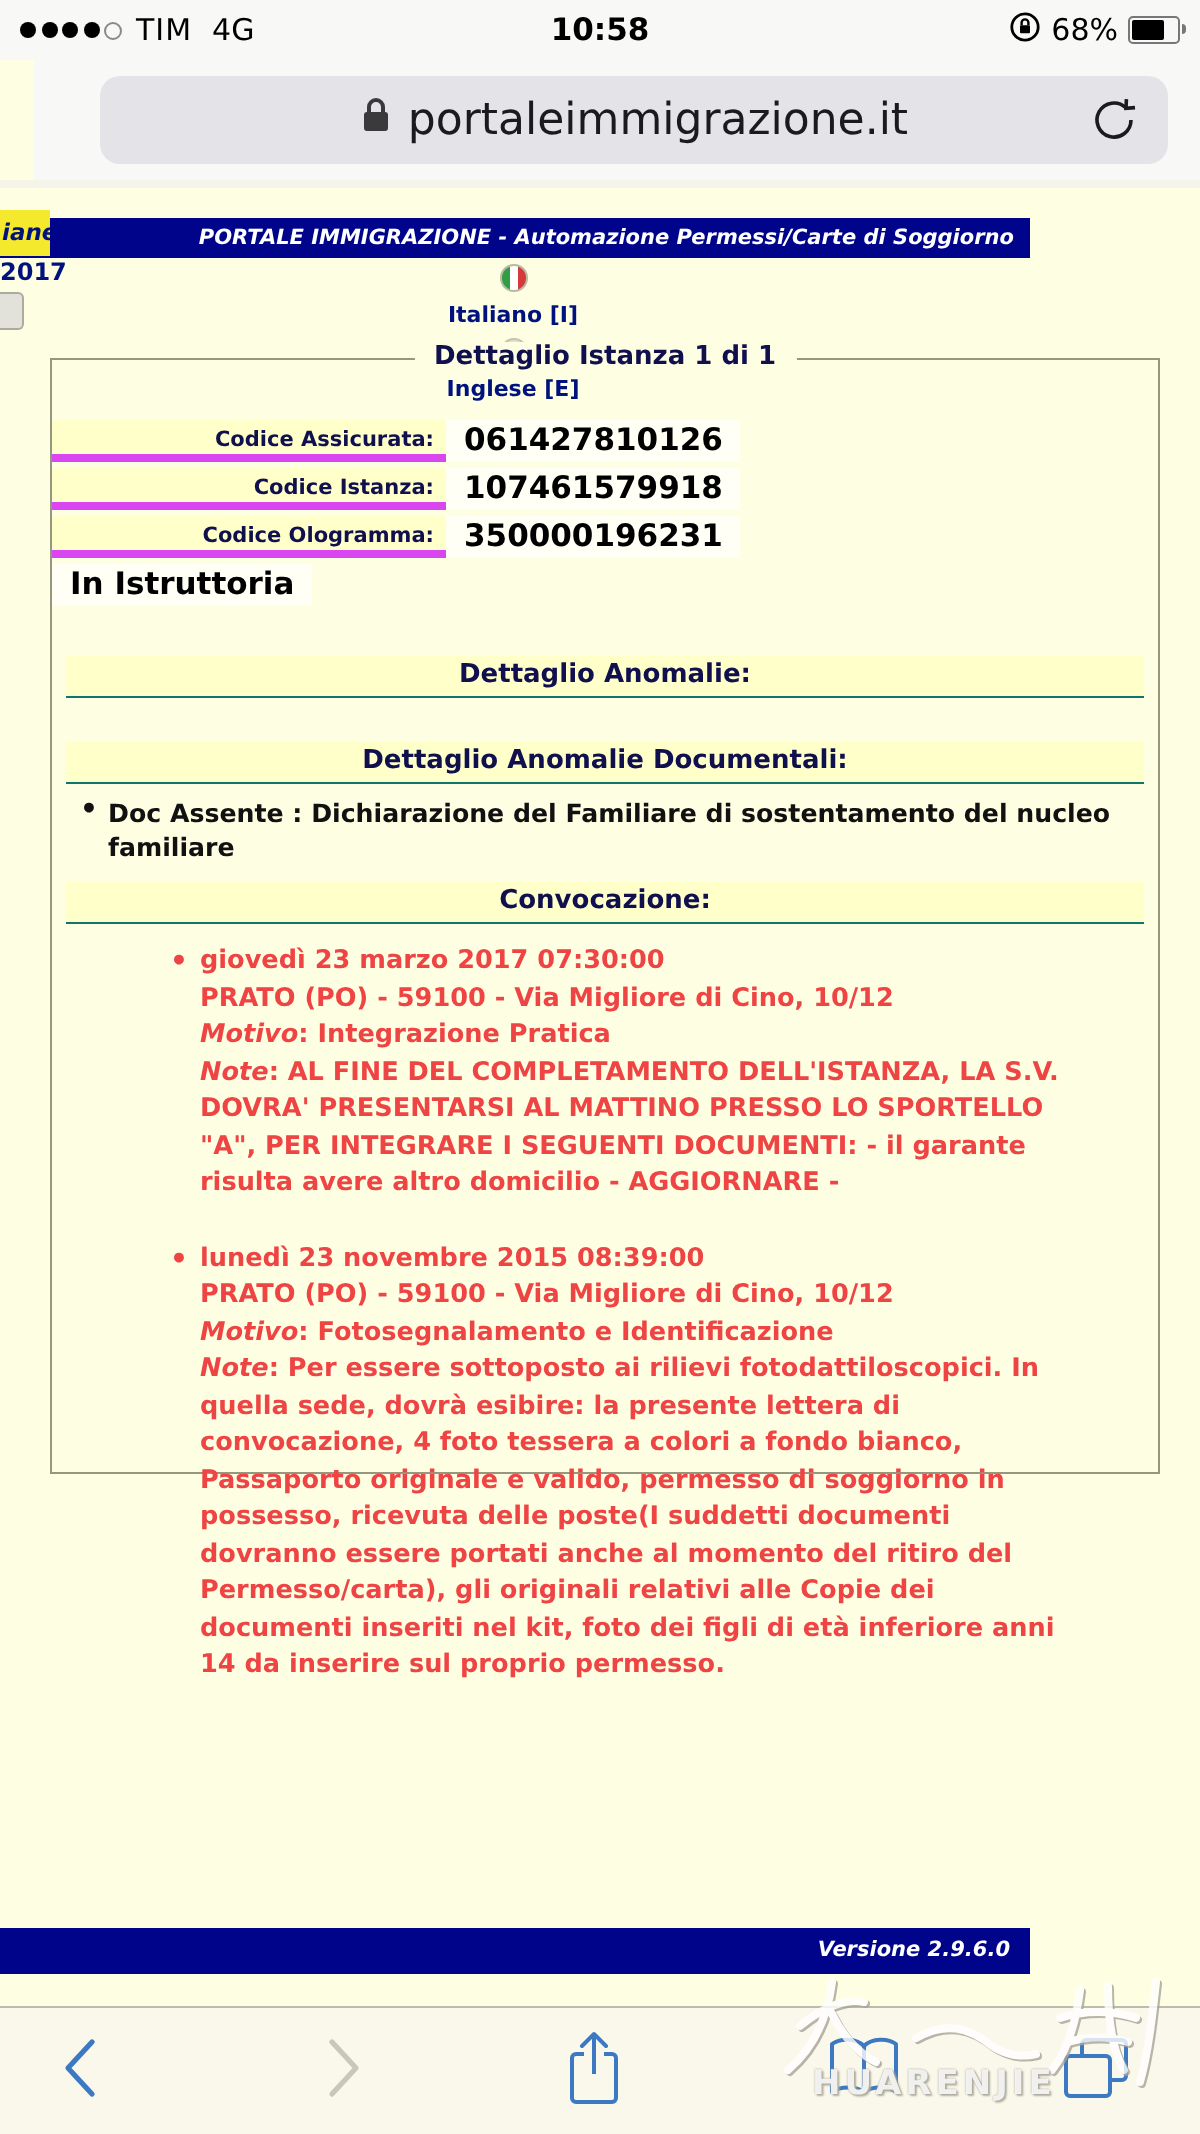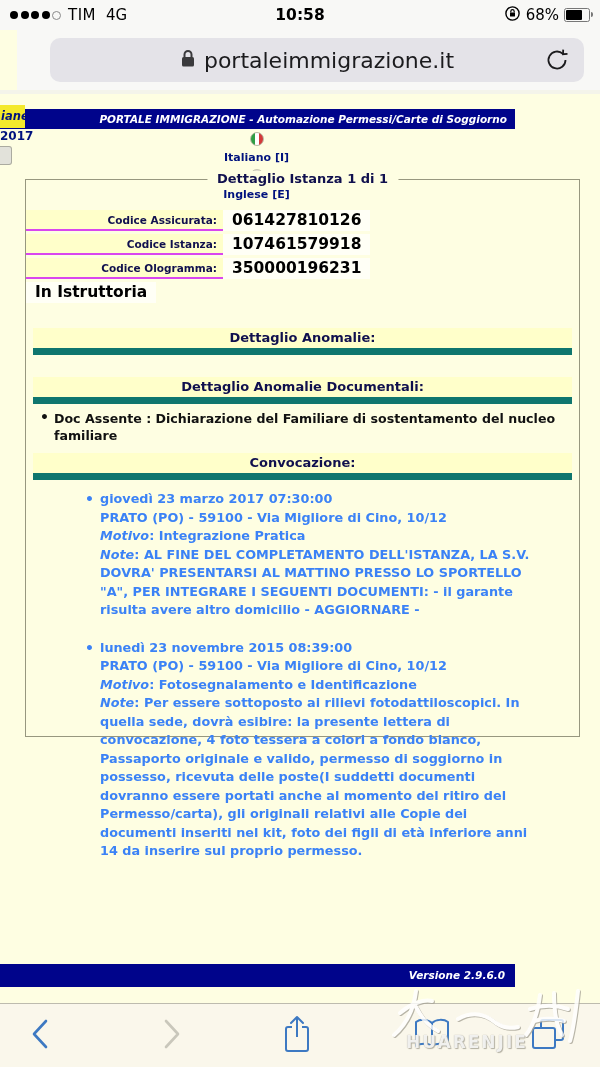--- a/index.html
+++ b/index.html
@@ -48,38 +48,38 @@
   .gray-stub{position:absolute;left:0;top:56px;width:11px;height:17px;background:#E2E2DA;
              border:1px solid #ABABA0;border-left:none;border-radius:0 3px 3px 0;}
 
   .fieldset{position:absolute;left:25px;top:89px;width:555px;height:558px;
             border:1px solid #97977F;box-sizing:border-box;}
   .legend{position:absolute;top:-9px;left:50%;transform:translateX(-50%);background:#FEFEE2;
           padding:0 10px;font-size:13px;font-weight:bold;color:#10104E;white-space:nowrap;}
 
   .rows{margin-top:30px;}
   .k-row{display:flex;margin-bottom:3px;height:21px;}
-  .k-label{width:197px;background:#FFFFCA;border-bottom:2px solid #d946ef;
+  .k-label{width:197px;background:#FFFFCA;border-bottom:4px solid #d946ef;
            font-size:10.5px;font-weight:bold;color:#10104E;text-align:right;
            line-height:21px;padding-right:6px;box-sizing:border-box;flex:none;}
   .k-value{font-size:15.5px;font-weight:bold;color:#000;line-height:21px;
            background:#FFFFF6;padding:0 9px;}
 
-  .strip{margin:0 7px;height:20px;line-height:20px;background:#FFFFCA;border-bottom:7px solid #0f766e;
+  .strip{margin:0 7px;height:20px;line-height:20px;background:#FFFFCA;border-bottom:1px solid #0f766e;
          text-align:center;font-size:13px;font-weight:bold;color:#10104E;}
   .strip.anomalie{margin-top:25px;}
   .strip.anomalie-doc{margin-top:22px;}
   .strip.convocazione{margin-top:9px;}
 
   .doc-item{margin:6px 10px 0 28px;position:relative;font-size:12.6px;font-weight:bold;color:#111;
             line-height:17px;}
   .doc-item::before{content:"\2022";position:absolute;left:-14px;top:-1px;font-size:14px;}
 
   .entries{margin:10px 42px 0 74px;}
-  .entry{position:relative;font-size:12.8px;font-weight:bold;color:#3b82f6;line-height:18.5px;
+  .entry{position:relative;font-size:12.8px;font-weight:bold;color:#ef4444;line-height:18.5px;
          margin-bottom:19px;}
   .entry::before{content:"\2022";position:absolute;left:-15px;top:0;font-size:14px;}
   .entry i{font-style:italic;}
 
   .versione{position:absolute;left:0;top:874px;width:515px;height:23px;background:#00048B;
             color:#fff;font-size:10.5px;font-weight:bold;font-style:italic;line-height:23px;
             text-align:right;padding-right:10px;box-sizing:border-box;}
 
   
   .toolbar{position:absolute;top:1003px;left:0;width:600px;height:64px;background:#FAF7EB;

